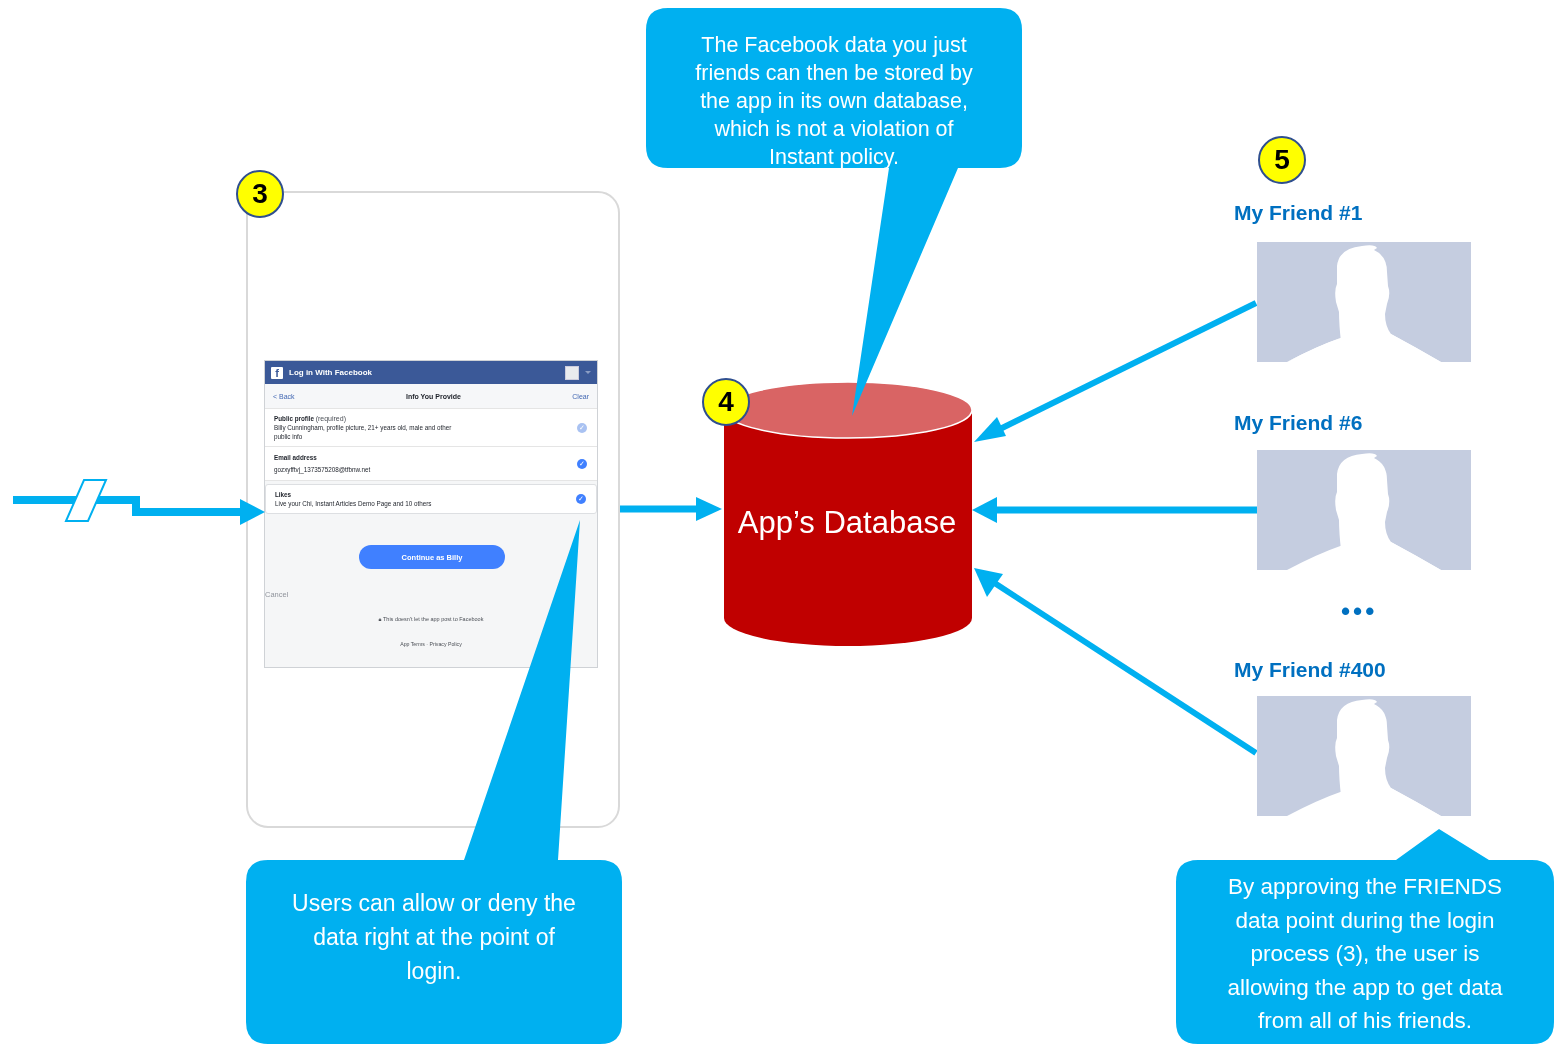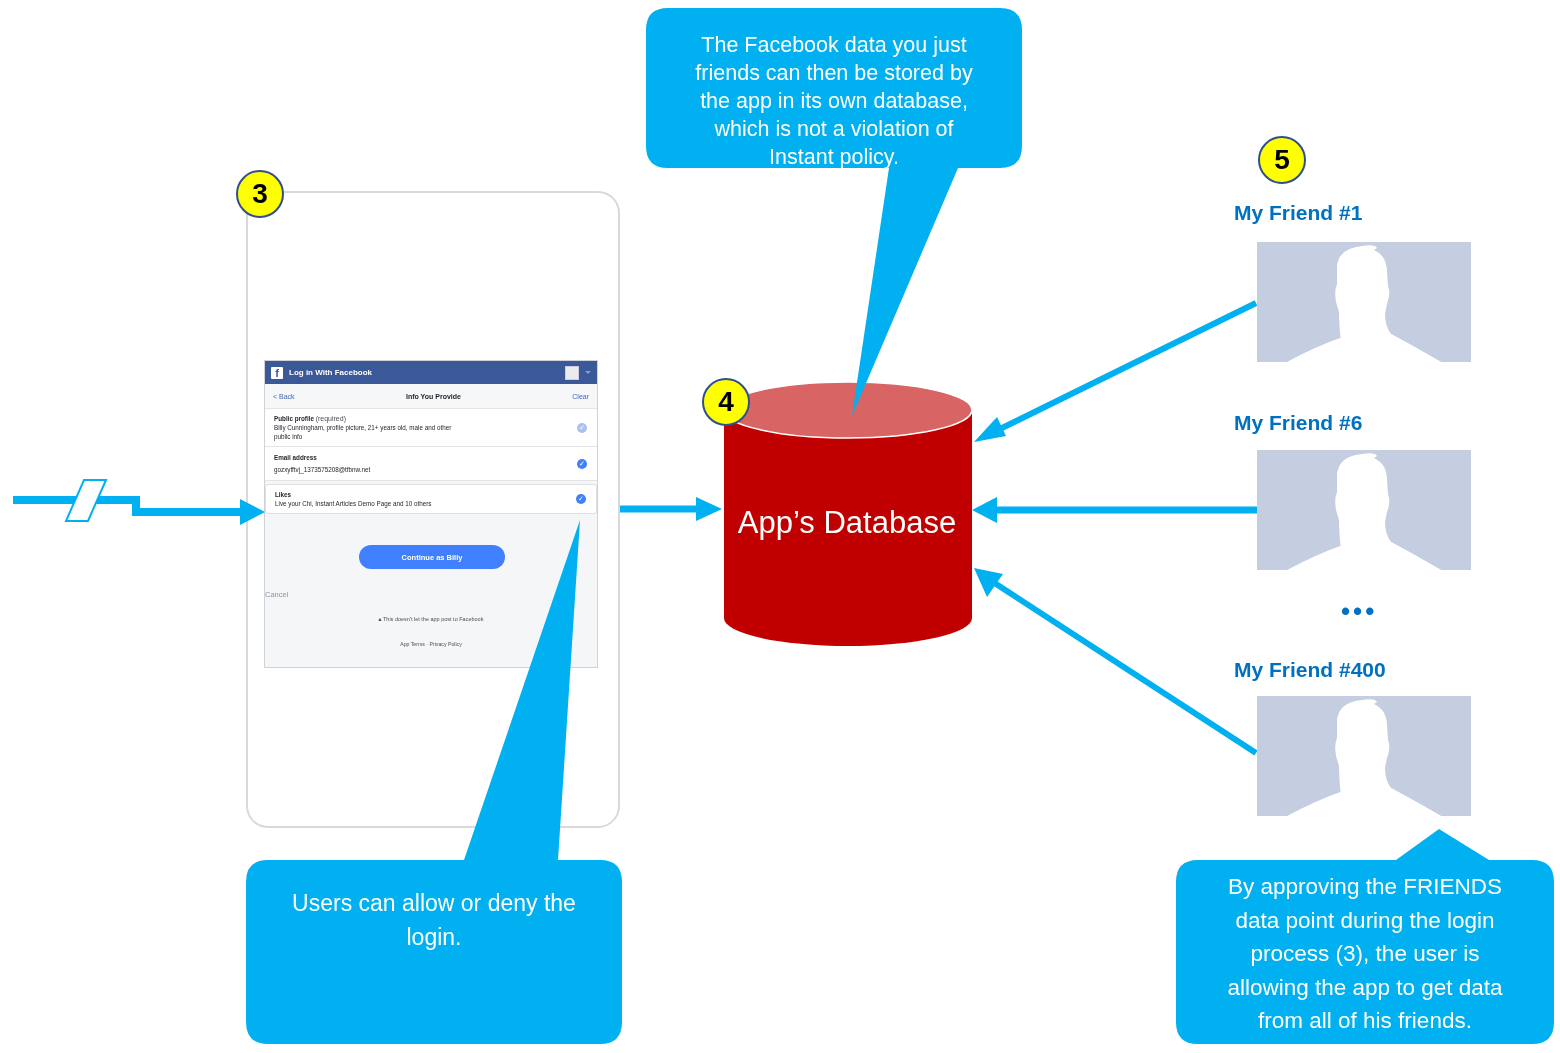--- a/index.html
+++ b/index.html
@@ -159,20 +159,21 @@
 <div class="abs callout-text" style="left:646px;top:31px;width:376px;">
   <div>The Facebook data you just</div>
   <div>friends can then be stored by</div>
   <div>the app in its own database,</div>
   <div>which is not a violation of</div>
   <div>Instant policy.</div>
 </div>
 
 <div class="abs callout-text" style="left:246px;top:886px;width:376px;line-height:34px;font-size:23px;">
   <div>Users can allow or deny the</div>
+  <div>data right at the point of</div>
   <div>login.</div>
 </div>
 
 <div class="abs callout-text" style="left:1176px;top:870px;width:378px;line-height:33.5px;font-size:22.5px;">
   <div>By approving the FRIENDS</div>
   <div>data point during the login</div>
   <div>process (3), the user is</div>
   <div>allowing the app to get data</div>
   <div>from all of his friends.</div>
 </div>

